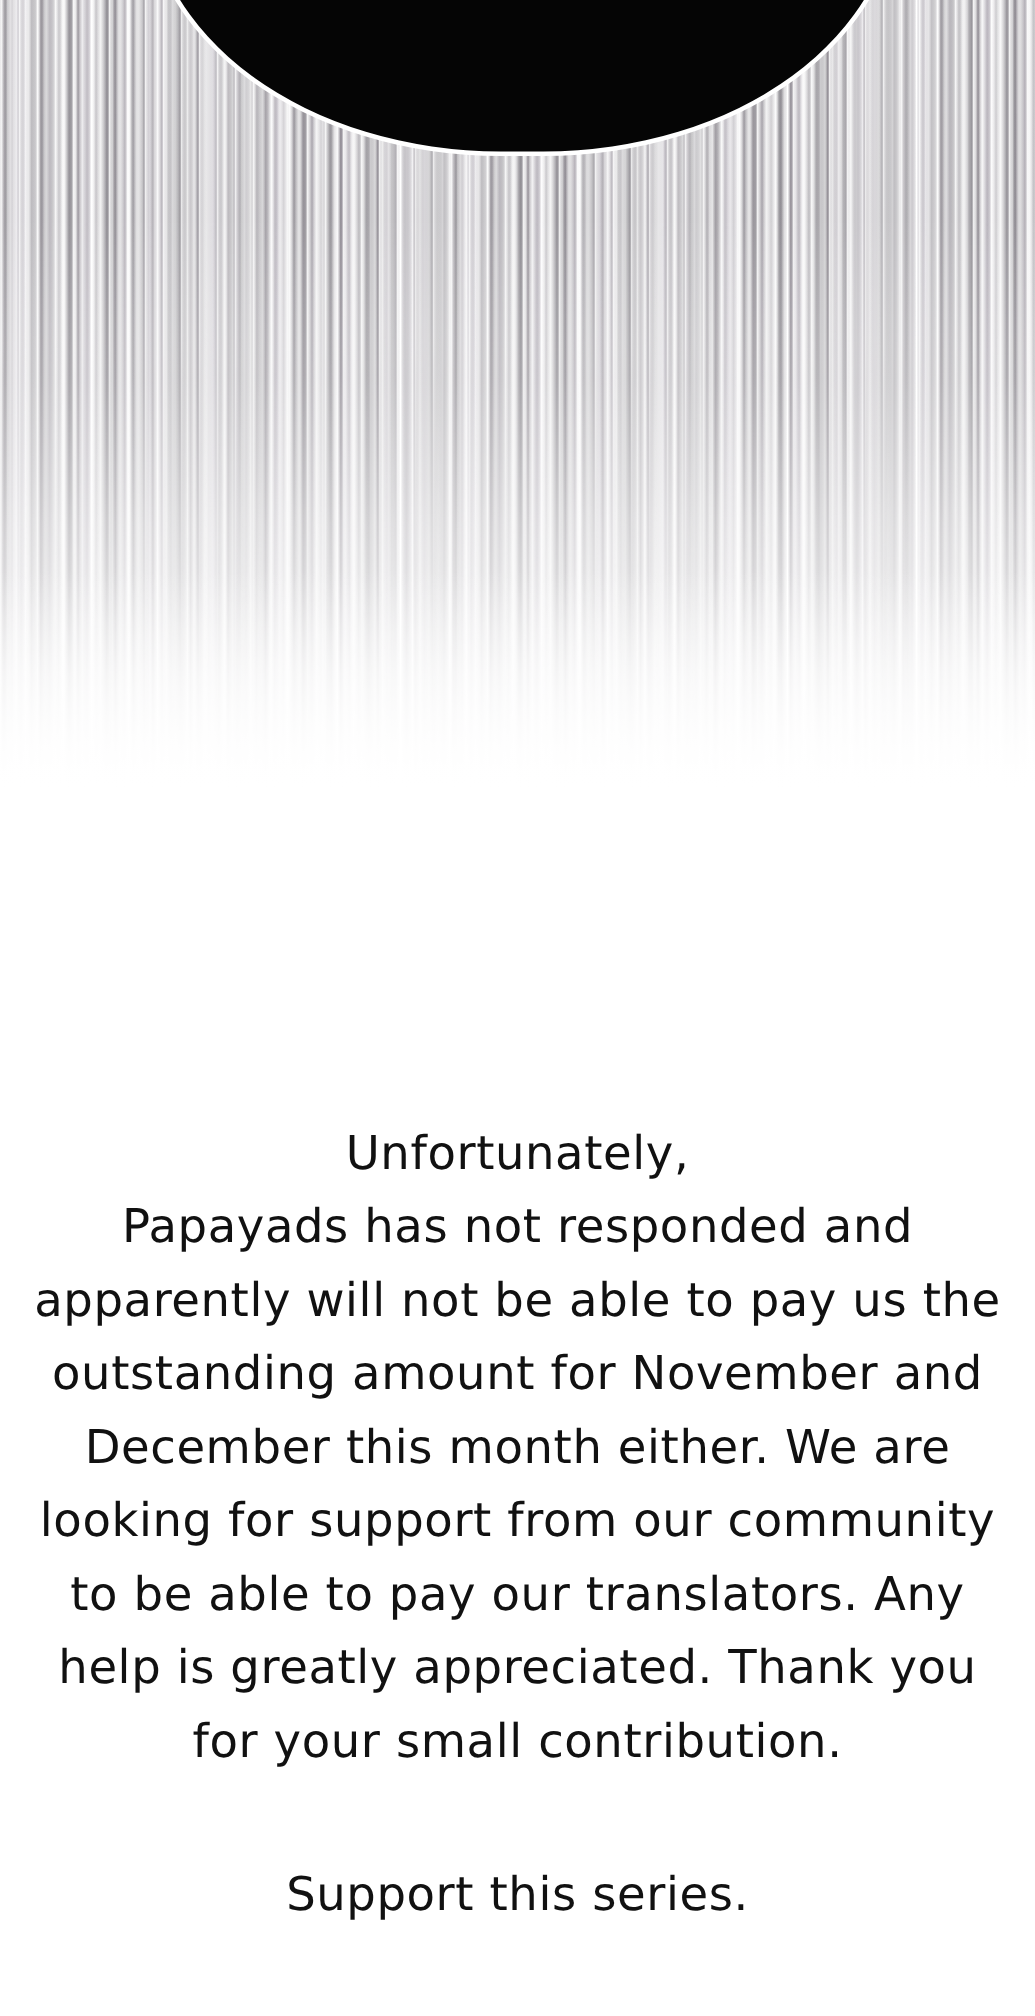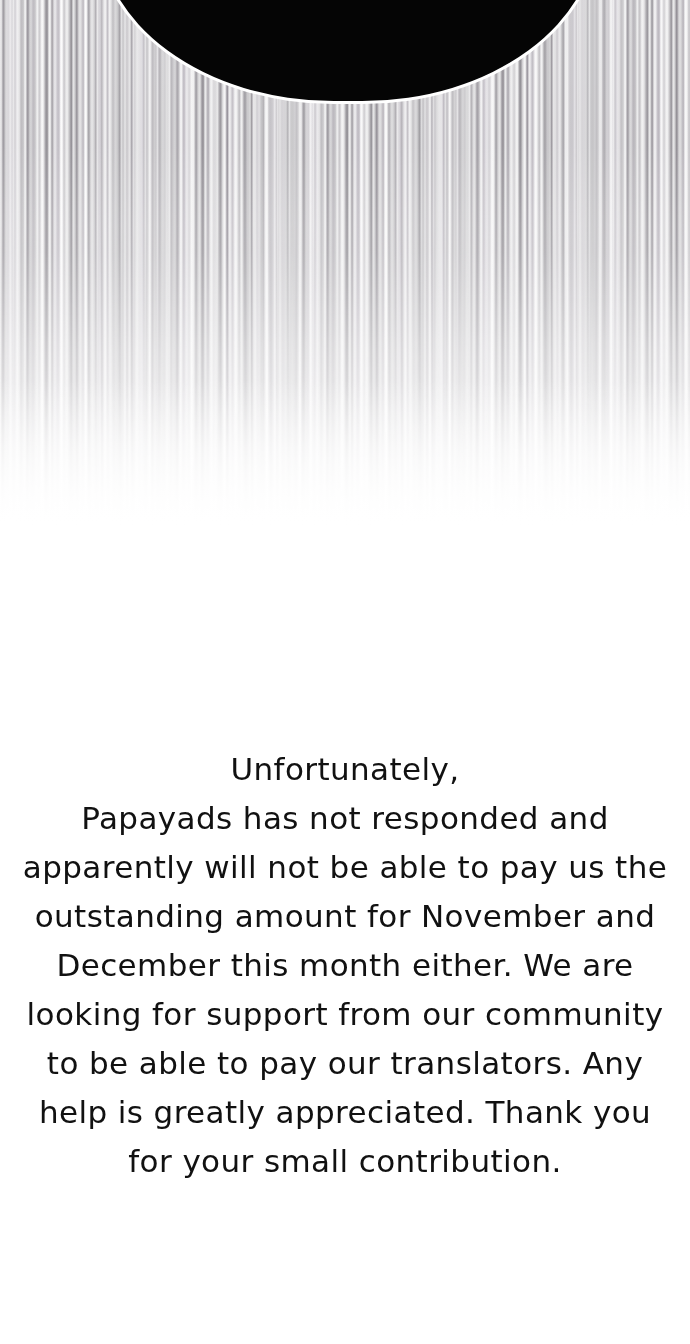--- a/index.html
+++ b/index.html
@@ -159,14 +159,15 @@
     <div class="streaks-fine"></div>
     <div class="dark-orb"></div>
     <div class="art-fade"></div>
   </div>
 
   <div class="text-block">
     <p class="msg">Unfortunately,
 Papayads has not responded and apparently will not be able to pay us the outstanding amount for November and December this month either. We are looking for support from our community to be able to pay our translators. Any help is greatly appreciated. Thank you for your small contribution.</p>
   </div>
 
+  <div class="support-line">Support this series.</div>
 
 </div>
 
 </body></html>

